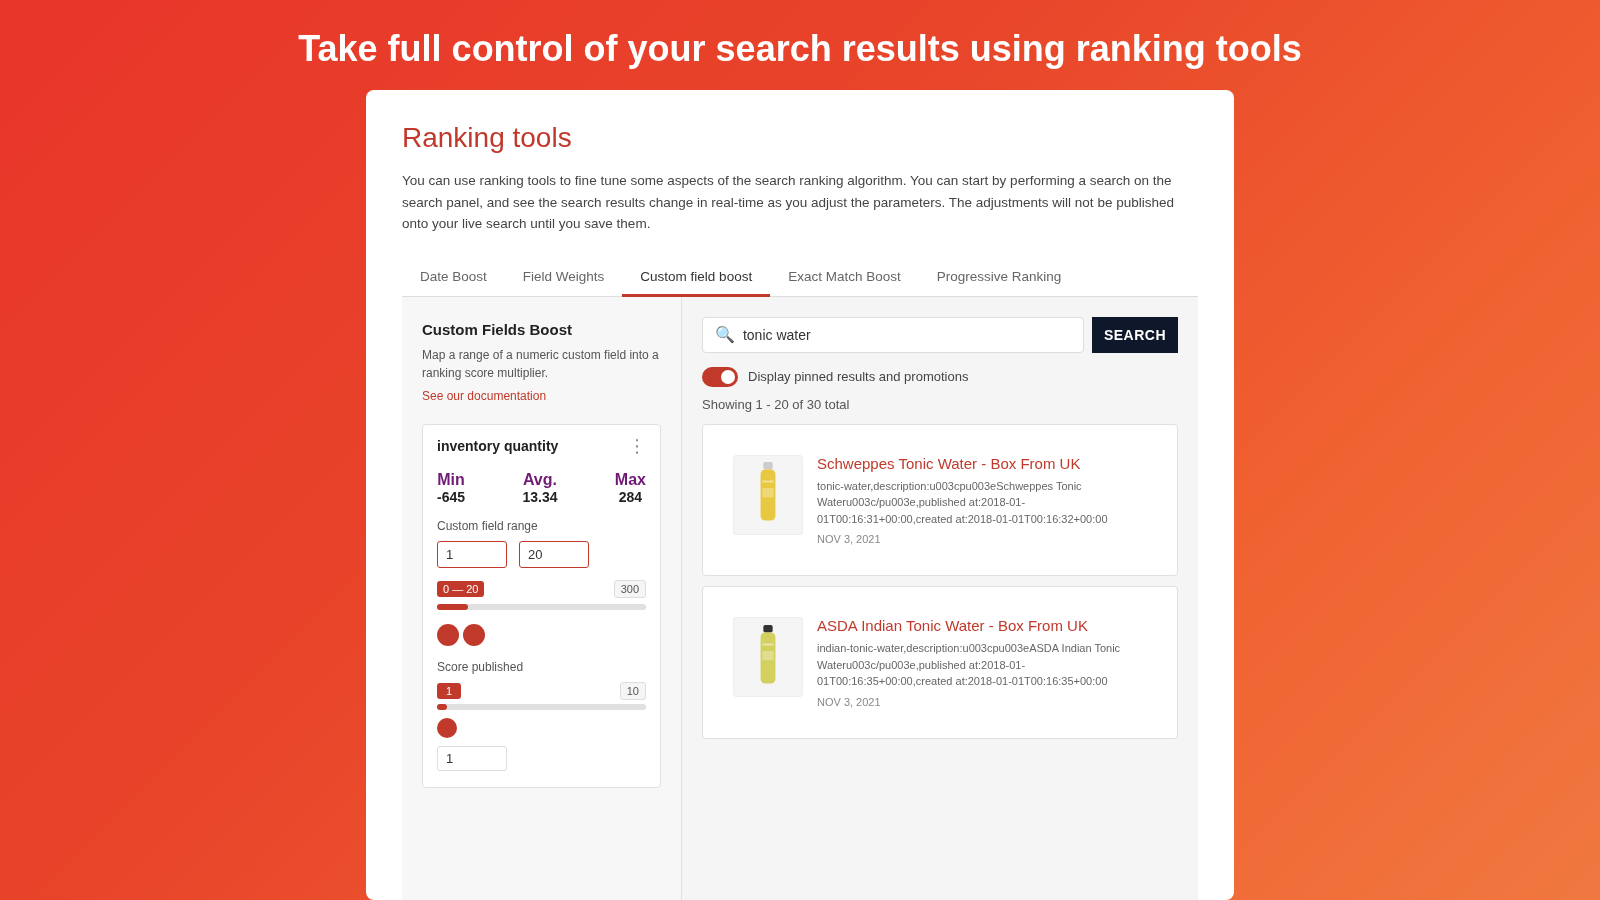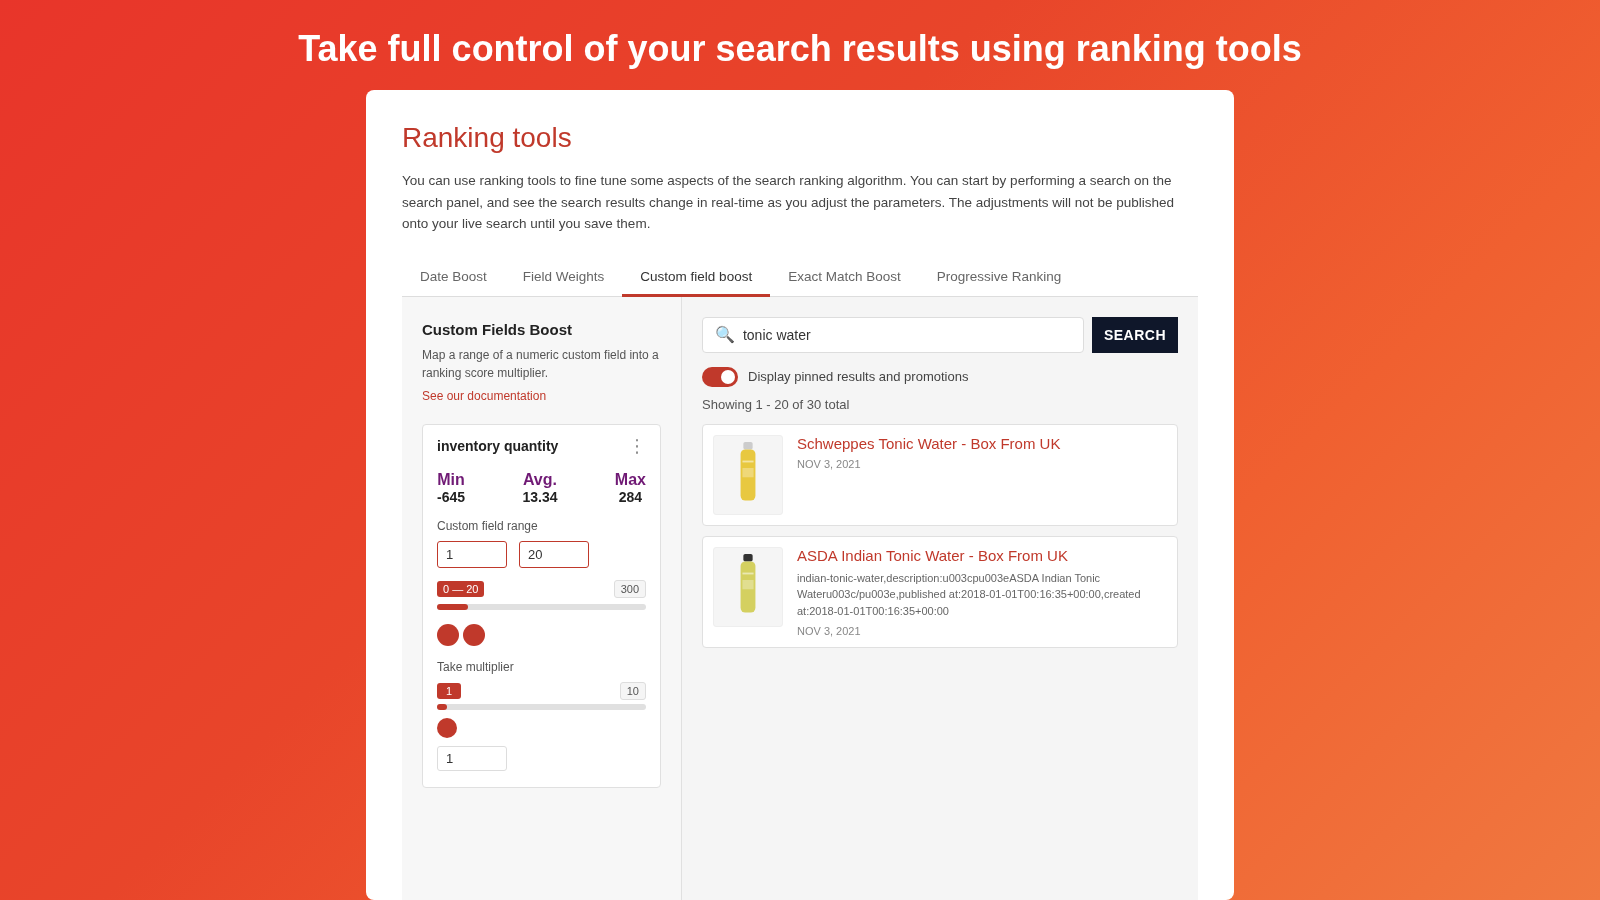--- a/index.html
+++ b/index.html
@@ -386,21 +386,21 @@
     .results-count {
       font-size: 13px;
       color: #555;
       margin-bottom: 12px;
     }
 
     .result-card {
       background: #fff;
       border: 1px solid #e0e0e0;
       border-radius: 4px;
-      padding: 10px;
+      padding: 30px;
       margin-bottom: 10px;
       display: flex;
       gap: 14px;
     }
 
     .result-img {
       width: 70px;
       height: 80px;
       background: #f5f5f5;
       border: 1px solid #eee;
@@ -498,21 +498,21 @@
         <div class="slider-track">
           <div class="slider-fill"></div>
         </div>
 
         <div class="slider-thumb-group">
           <span class="slider-thumb"></span>
           <span class="slider-thumb"></span>
         </div>
 
         <div class="multiplier-section">
-          <div class="section-label">Take multiplier</div>
+          <div class="section-label">Score published</div>
           <div class="multiplier-display">
             <span class="multiplier-badge">1</span>
             <span class="multiplier-max">10</span>
           </div>
           <div class="mult-slider-track">
             <div class="mult-slider-fill"></div>
           </div>
           <span class="mult-thumb"></span>
           <br>
           <input class="mult-value-input" type="text" value="1" style="">
@@ -541,20 +541,21 @@
         <div class="result-img">
           <svg class="bottle-svg" viewBox="0 0 30 70">
             <rect x="10" y="0" width="10" height="8" rx="2" fill="#ccc"></rect>
             <rect x="7" y="8" width="16" height="55" rx="5" fill="#e8c840"></rect>
             <rect x="9" y="20" width="12" height="2" fill="#fff" opacity="0.5"></rect>
             <rect x="9" y="28" width="12" height="10" fill="#fff" opacity="0.3"></rect>
           </svg>
         </div>
         <div class="result-content">
           <div class="result-title">Schweppes Tonic Water - Box From UK</div>
+          <div class="result-meta">tonic-water,description:u003cpu003eSchweppes Tonic Wateru003c/pu003e,published at:2018-01-01T00:16:31+00:00,created at:2018-01-01T00:16:32+00:00</div>
           <div class="result-date">NOV 3, 2021</div>
         </div>
       </div>
 
       <div class="result-card">
         <div class="result-img">
           <svg class="bottle-svg" viewBox="0 0 30 70">
             <rect x="10" y="0" width="10" height="8" rx="2" fill="#333"></rect>
             <rect x="7" y="8" width="16" height="55" rx="5" fill="#d4d060"></rect>
             <rect x="9" y="20" width="12" height="2" fill="#fff" opacity="0.5"></rect>

